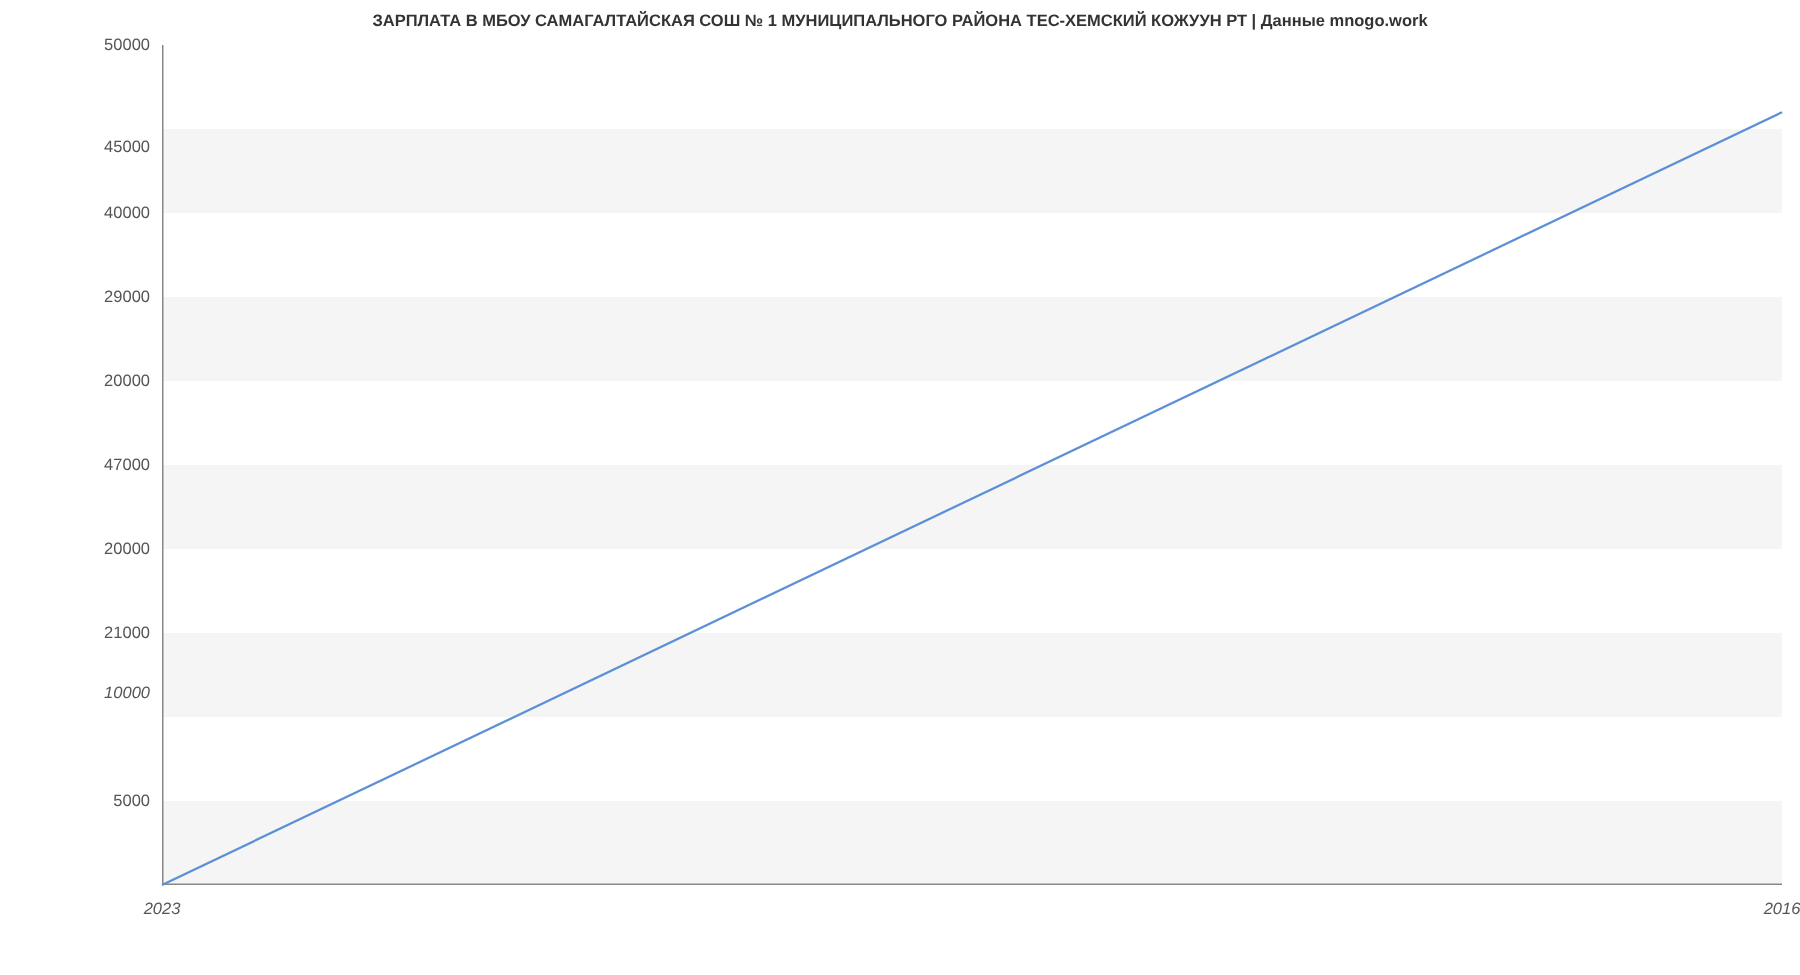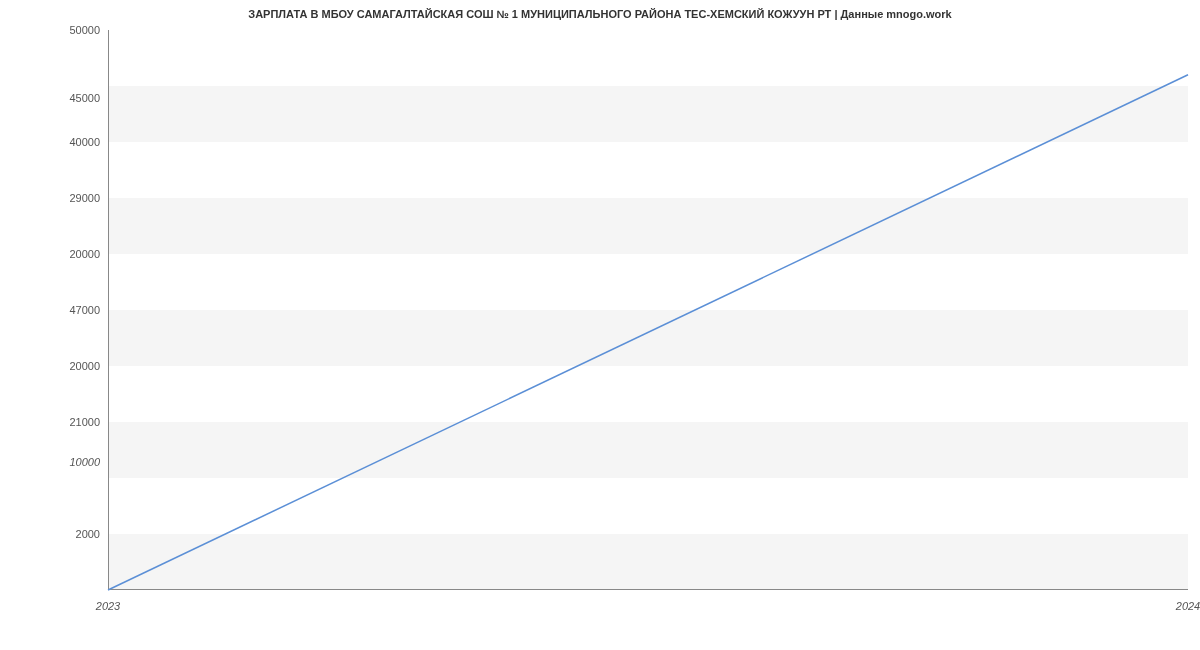--- a/index.html
+++ b/index.html
@@ -80,33 +80,33 @@
 <div class="chart-area">
   <div class="plot-bg"></div>
   <div id="bands">
       <div class="grid-band" style="top: 448px; height: 56px;"></div>
       <div class="grid-band" style="top: 336px; height: 56px;"></div>
       <div class="grid-band" style="top: 224px; height: 56px;"></div>
       <div class="grid-band" style="top: 112px; height: 56px;"></div>
       <div class="grid-band" style="top: 0px; height: 56px;"></div>
     </div>
   <div id="yticks">
-      <div class="y-tick-label" style="top: 504px;">2000</div>
+      <div class="y-tick-label" style="top: 504px;">5000</div>
       <div class="y-tick-label" style="top: 432px; font-style: italic;">10000</div>
       <div class="y-tick-label" style="top: 392px;">21000</div>
       <div class="y-tick-label" style="top: 336px;">20000</div>
       <div class="y-tick-label" style="top: 280px;">47000</div>
       <div class="y-tick-label" style="top: 224px;">20000</div>
       <div class="y-tick-label" style="top: 168px;">29000</div>
       <div class="y-tick-label" style="top: 112px;">40000</div>
       <div class="y-tick-label" style="top: 68px;">45000</div>
       <div class="y-tick-label" style="top: 0px;">50000</div>
     </div>
   <div id="xticks">
       <div class="x-tick-label" style="left: 0px;">2023</div>
-      <div class="x-tick-label" style="left: 1080px;">2024</div>
+      <div class="x-tick-label" style="left: 1080px;">2016</div>
     </div>
   <div class="axis-line axis-bottom"></div>
   <div class="axis-line axis-left"></div>
   <svg class="line-svg" viewBox="0 0 1080 560" preserveAspectRatio="none">
     <polyline id="dataline" fill="none" stroke-width="1.5" points="0,560 1080,44.799999999999955" stroke="#5b8fd6"></polyline>
   </svg>
 </div>
 
 </body></html>

